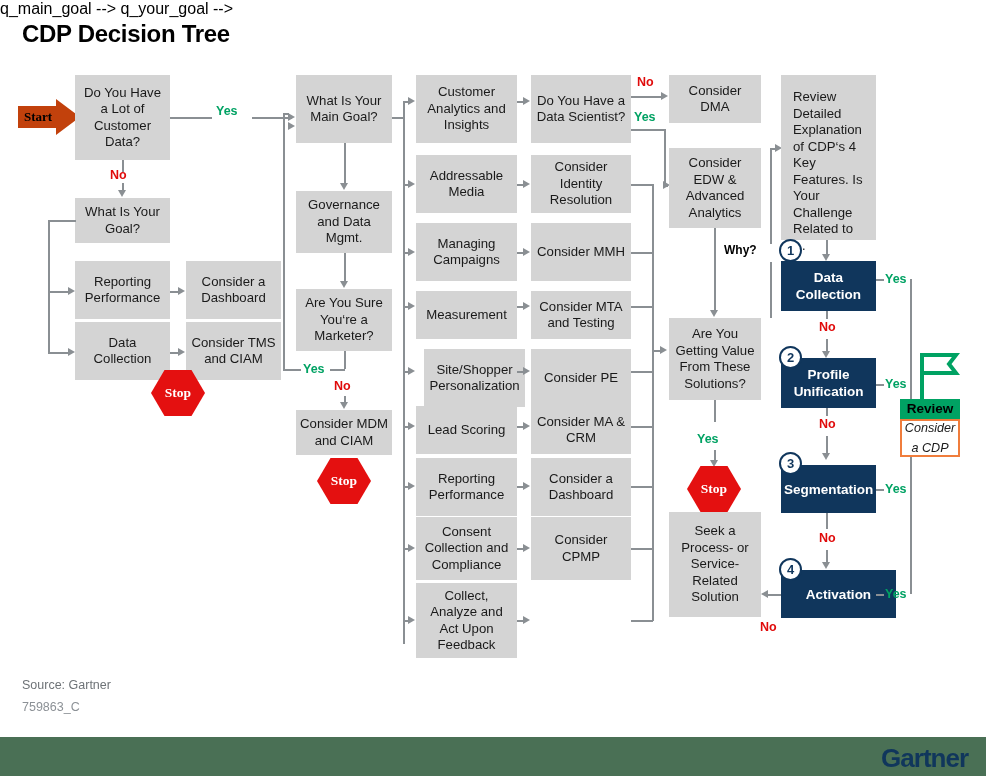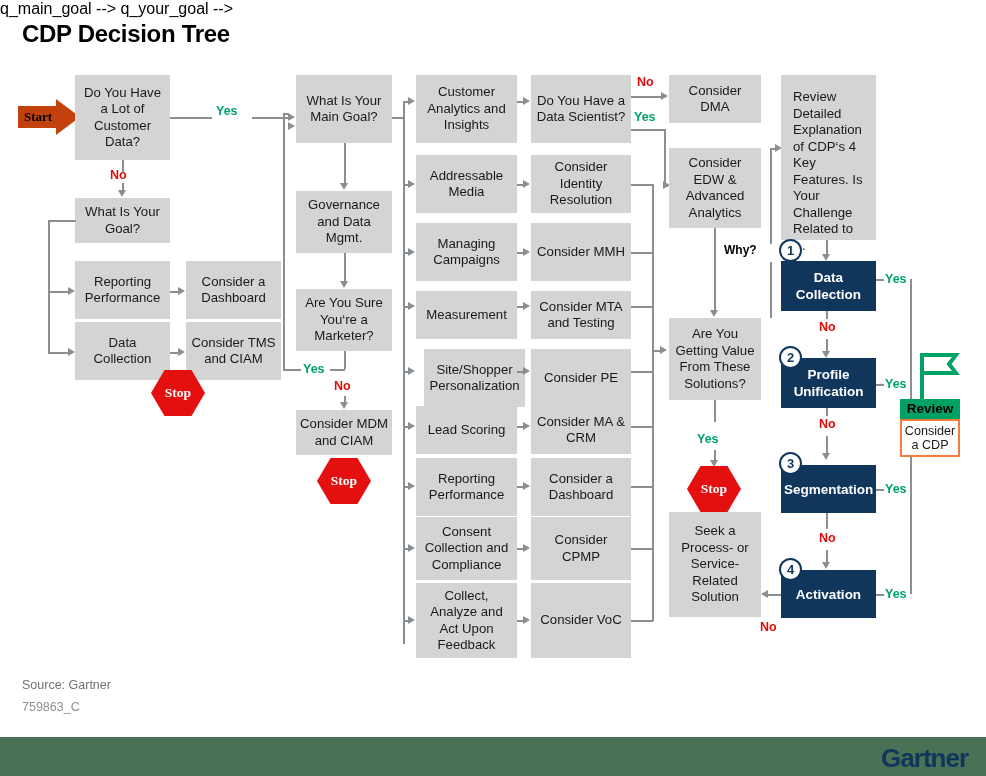--- a/index.html
+++ b/index.html
@@ -26,21 +26,21 @@
   }
   .node.navy{
     background:#10365c;color:#ffffff;font-weight:bold;font-size:13.5px;
     line-height:17px;
   }
   .node.finish-green{
     background:#00a263;color:#000000;font-weight:bold;font-size:13.5px;
   }
   .node.cdp{
     background:#ffffff;color:#1a1a1a;border:2px solid #f07d3c;
-    font-size:12.6px;line-height:14px;
+    font-size:12.6px;line-height:20px;font-style:italic;
   }
 
   
   .start-arrow{
     left:18px;top:99px;width:62px;height:36px;
     background:#c2410c;
     clip-path:polygon(0 7px,38px 7px,38px 0,62px 18px,38px 36px,38px 29px,0 29px);
     color:#000000;font-weight:bold;font-size:13px;
     display:flex;align-items:center;justify-content:flex-start;padding-left:6px;font-family:Liberation Serif, serif;
   }
@@ -238,21 +238,20 @@
   <div class="abs ah r" style="left:523px;top:421.5px;"></div>
 
   <div class="abs node" style="left:531px;top:458px;width:100px;height:58px;">Consider a Dashboard</div>
   <div class="abs ln h" style="left:517px;top:486px;width:7px;"></div>
   <div class="abs ah r" style="left:523px;top:481.5px;"></div>
 
   <div class="abs node" style="left:531px;top:517px;width:100px;height:63px;">Consider CPMP</div>
   <div class="abs ln h" style="left:517px;top:548px;width:7px;"></div>
   <div class="abs ah r" style="left:523px;top:543.5px;"></div>
 
-  <div class="abs node" style="left:531px;top:583px;width:100px;height:75px;">Consider VoC</div>
   <div class="abs ln h" style="left:517px;top:620px;width:7px;"></div>
   <div class="abs ah r" style="left:523px;top:615.5px;"></div>
 
   
   <div class="abs ln h" style="left:631px;top:184px;width:22px;"></div>
   <div class="abs ln h" style="left:631px;top:252px;width:22px;"></div>
   <div class="abs ln h" style="left:631px;top:306px;width:22px;"></div>
   <div class="abs ln h" style="left:631px;top:371px;width:22px;"></div>
   <div class="abs ln h" style="left:631px;top:426px;width:22px;"></div>
   <div class="abs ln h" style="left:631px;top:486px;width:22px;"></div>
@@ -331,21 +330,21 @@
   <div class="abs node navy" style="left:781px;top:465px;width:95px;height:48px;">Segmentation</div>
   <div class="abs badge" style="left:779px;top:452px;">3</div>
   <div class="abs lbl yes" style="left:885px;top:482px;">Yes</div>
   <div class="abs ln h" style="left:876px;top:489px;width:8px;"></div>
   <div class="abs lbl no" style="left:819px;top:531px;">No</div>
   <div class="abs ln v" style="left:826px;top:513px;height:16px;"></div>
   <div class="abs ln v" style="left:826px;top:550px;height:14px;"></div>
   <div class="abs ah d" style="left:821.5px;top:562px;"></div>
 
   
-  <div class="abs node navy" style="left:781px;top:570px;width:95px;height:48px;">Activation</div>
+  <div class="abs node navy" style="left:781px;top:570px;width:115px;height:48px;">Activation</div>
   <div class="abs badge" style="left:779px;top:558px;">4</div>
   <div class="abs lbl yes" style="left:885px;top:587px;">Yes</div>
   <div class="abs ln h" style="left:876px;top:594px;width:8px;"></div>
 
   
   <div class="abs ln h" style="left:768px;top:594px;width:13px;"></div>
   <div class="abs ah l" style="left:761px;top:589.5px;"></div>
   <div class="abs lbl no" style="left:760px;top:620px;">No</div>
 
   

